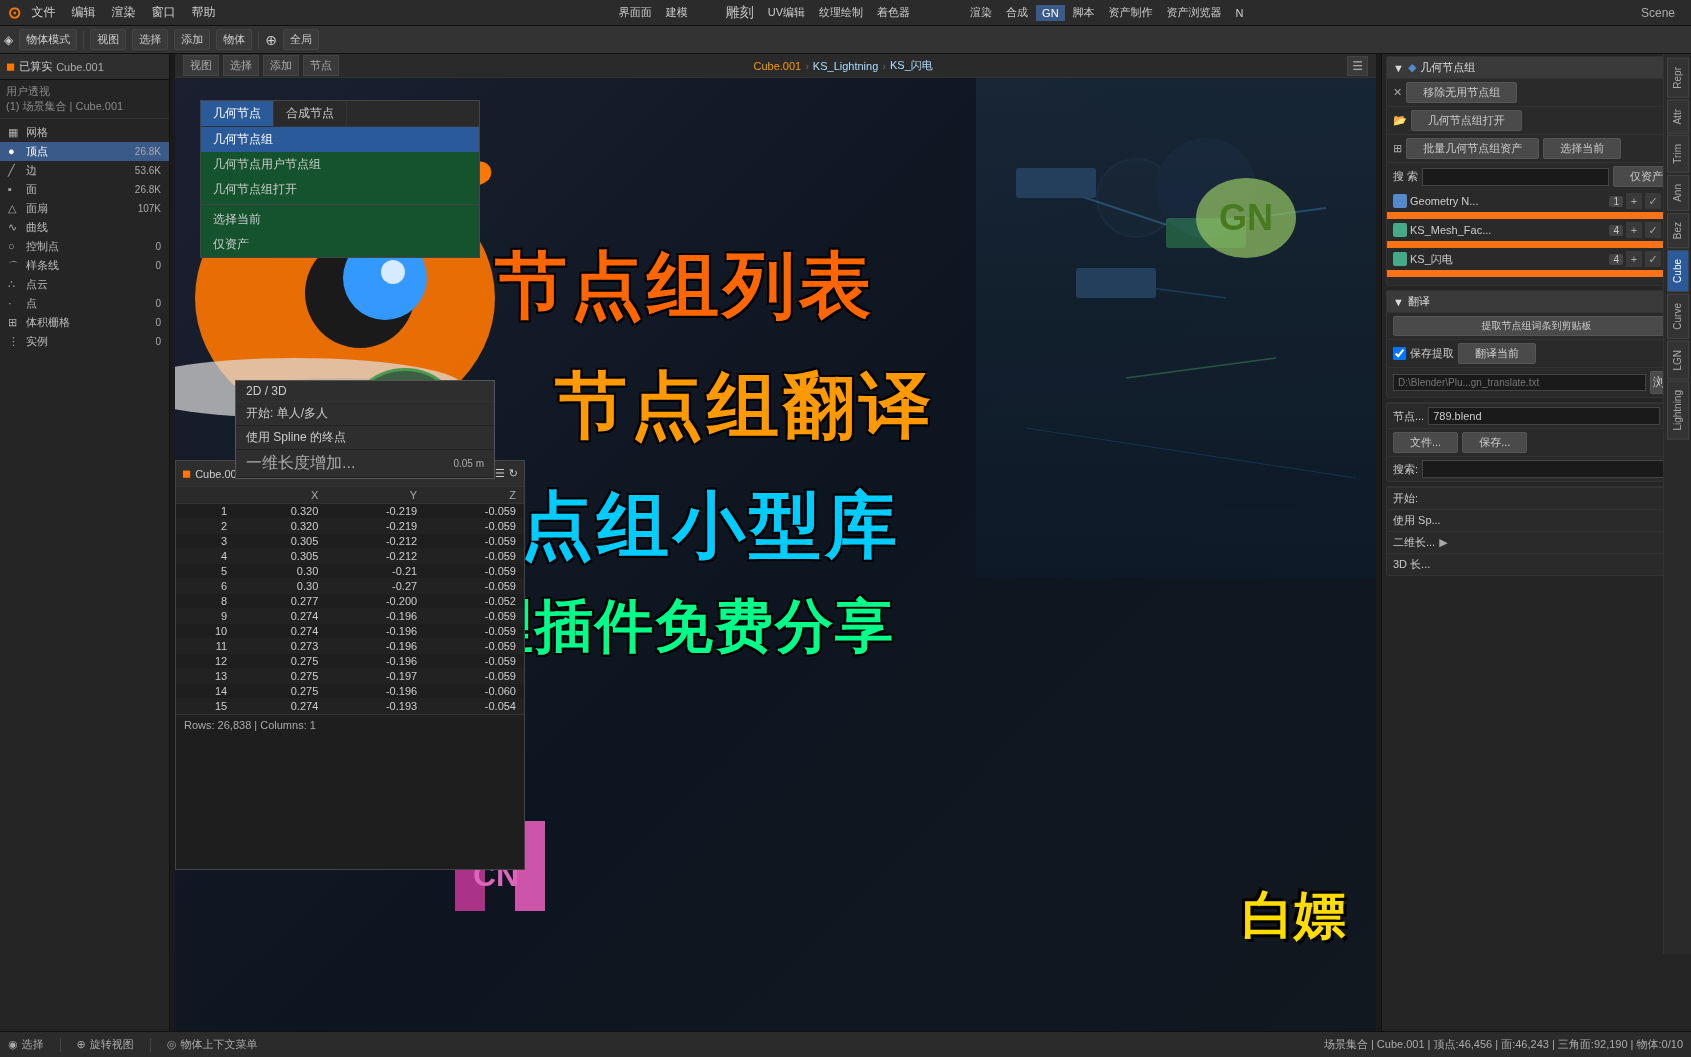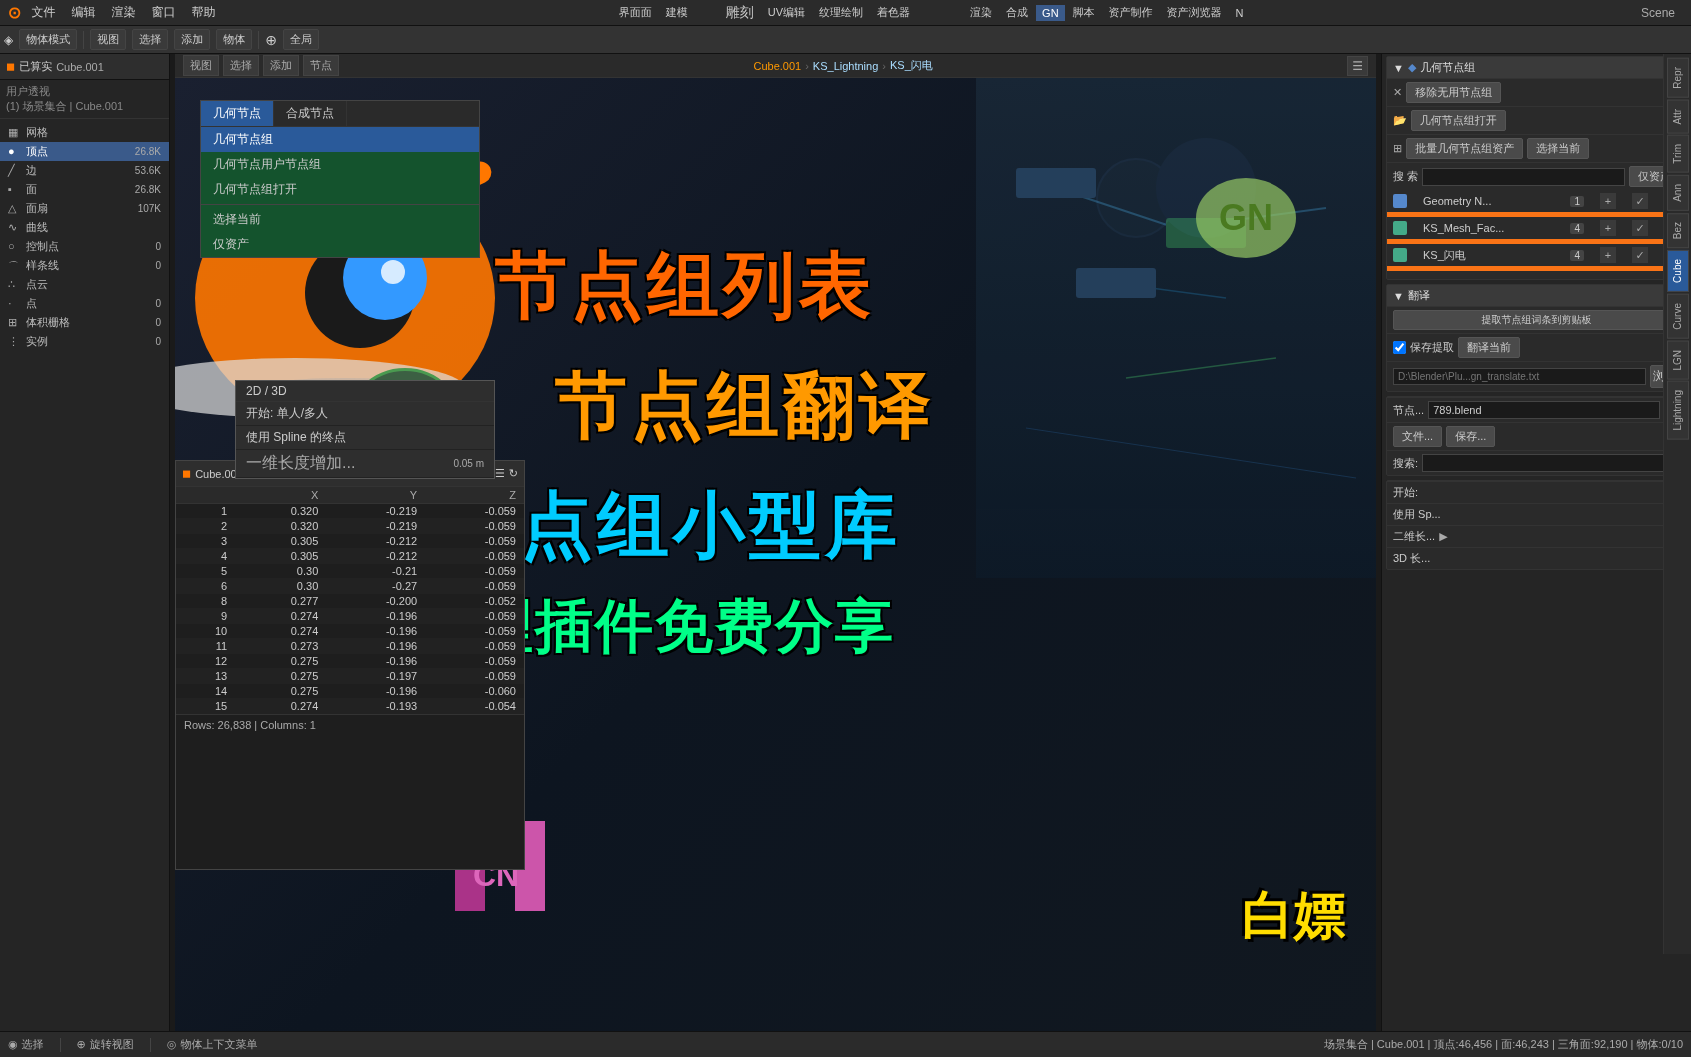--- a/index.html
+++ b/index.html
@@ -174,21 +174,21 @@
       padding: 3px 6px;
       font-size: 11px;
       color: #ccc;
       gap: 4px;
       border-top: 1px solid #333;
     }
     .panel-btn {
       background: #4a4a4a;
       border: 1px solid #555;
       color: #ccc;
-      padding: 2px 8px;
+      padding: 2px 16px;
       font-size: 11px;
       cursor: pointer;
       border-radius: 2px;
       white-space: nowrap;
     }
     .panel-input {
       background: #1a1a1a;
       border: 1px solid #444;
       color: #ccc;
       padding: 2px 4px;
@@ -196,22 +196,22 @@
       flex: 1;
     }
 
     
     .node-list-item {
       display: flex;
       align-items: center;
       padding: 3px 6px;
       font-size: 11px;
       color: #ccc;
-      border-bottom: 5px solid #f97316;
-      gap: 16px;
+      border-bottom: 7px solid #f97316;
+      gap: 3px;
     }
     .node-color-dot {
       width: 14px;
       height: 14px;
       border-radius: 2px;
       flex-shrink: 0;
     }
     .node-name { flex: 1; }
     .node-count {
       background: #444;

